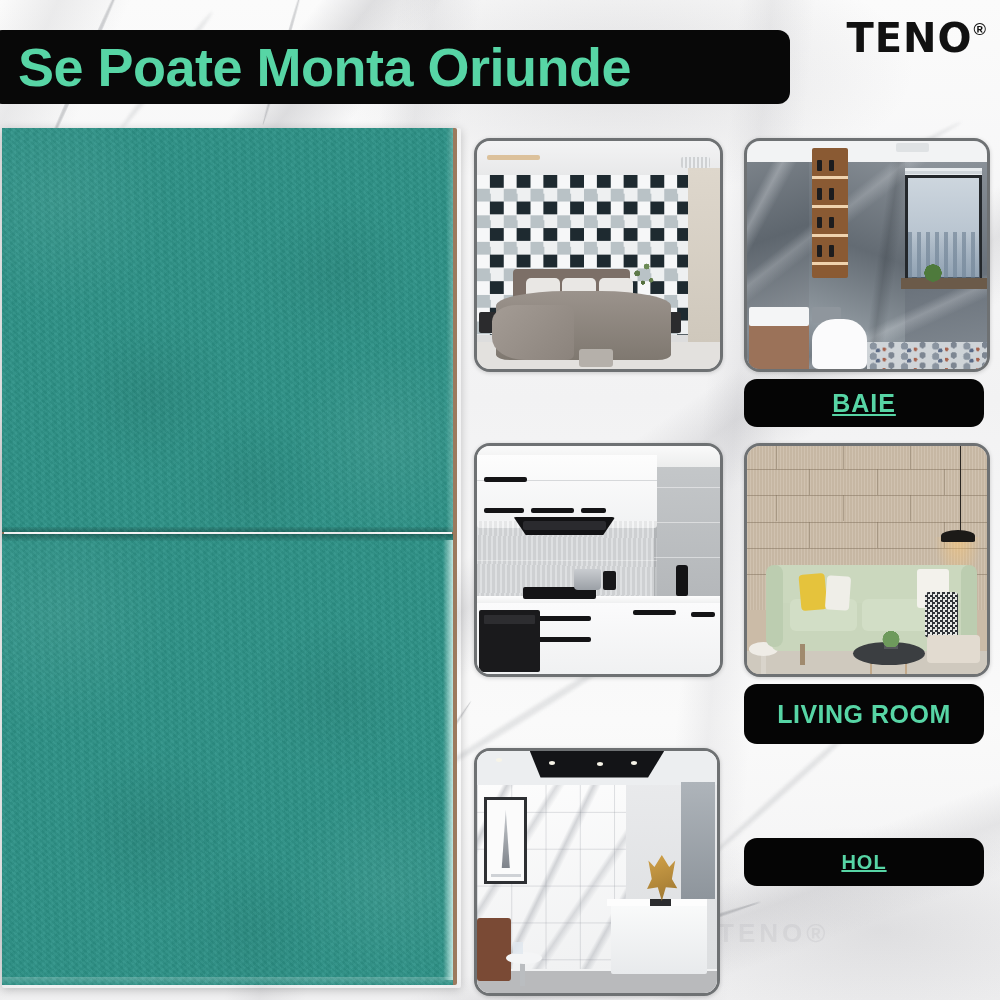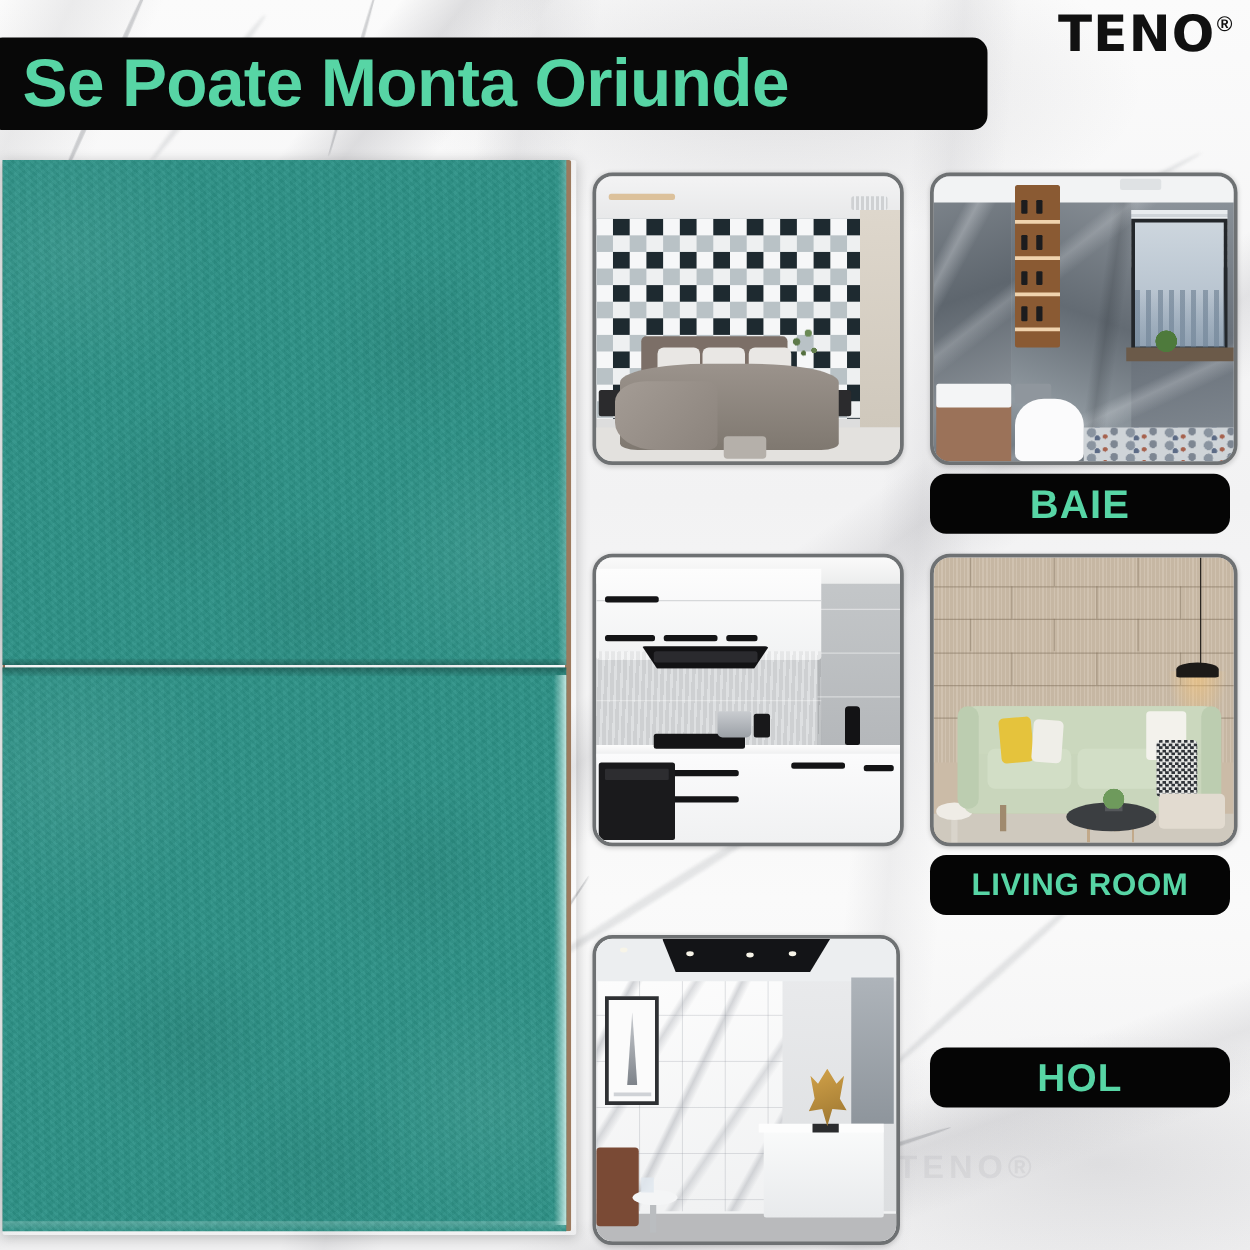--- a/index.html
+++ b/index.html
@@ -42,21 +42,21 @@
   }
   .title-text{
     margin-left:28px;
     font-size:54px;font-weight:700;line-height:1;
     color:#57d5a5;letter-spacing:-0.5px;
     white-space:nowrap;
   }
 
   
   .brand{
-    position:absolute;right:14px;top:8px;
+    position:absolute;right:14px;top:18px;
     display:flex;align-items:flex-start;
   }
   .brand-mark{
     font-size:40px;font-weight:700;line-height:1;
     color:#111;letter-spacing:1px;
     font-family:"DejaVu Sans",sans-serif;
   }
   .brand-reg{font-size:17px;font-weight:700;color:#111;margin-top:2px;margin-left:1px;}
 
   
@@ -370,21 +370,21 @@
       <div class="ba-sill"></div>
       <div class="ba-greens"></div>
       <div class="ba-floor"></div>
       <div class="ba-vanity"></div>
       <div class="ba-sink"></div>
       <div class="ba-cistern"></div>
       <div class="ba-toilet"></div>
     </div>
   </div>
   <div class="pill" style="left:744px;top:379px;width:240px;height:48px;">
-    <span style="font-size:32px;letter-spacing:1px;">BAIE</span>
+    <span style="font-size:25px;letter-spacing:1px;text-decoration:underline;">BAIE</span>
   </div>
 
   <div class="card" style="left:474px;top:443px;width:243px;height:228px;">
     <div class="scene">
       <div class="ki-base"></div>
       <div class="ki-rwall">
         <div class="ki-rwall-l" style="top:22%;"></div>
         <div class="ki-rwall-l" style="top:46%;"></div>
         <div class="ki-rwall-l" style="top:70%;"></div>
       </div>
@@ -457,21 +457,21 @@
       <div class="lr-throw"></div>
       <div class="lr-leg" style="left:22%;"></div>
       <div class="lr-leg" style="left:60%;"></div>
       <div class="lr-side"></div>
       <div class="lr-tablelegs"></div>
       <div class="lr-table"></div>
       <div class="lr-pot"></div>
       <div class="lr-plant"></div>
     </div>
   </div>
-  <div class="pill" style="left:744px;top:684px;width:240px;height:48px;border-radius:13px;">
+  <div class="pill" style="left:744px;top:684px;width:240px;height:60px;border-radius:13px;">
     <span style="font-size:25px;letter-spacing:0.5px;">LIVING ROOM</span>
   </div>
 
   <div class="card" style="left:474px;top:748px;width:240px;height:242px;">
     <div class="scene">
       <div class="hl-base"></div>
       <div class="hl-rwall"></div>
       <div class="hl-wall">
         <div class="hl-grid"></div>
         <div class="hl-veins"></div>
@@ -492,16 +492,16 @@
       <div class="hl-tableleg"></div>
       <div class="hl-table"></div>
       <div class="hl-glass"></div>
       <div class="hl-desk"></div>
       <div class="hl-desk-top"></div>
       <div class="hl-sculptbase"></div>
       <div class="hl-sculpt"></div>
     </div>
   </div>
   <div class="pill" style="left:744px;top:838px;width:240px;height:48px;">
-    <span style="font-size:31px;letter-spacing:1px;">HOL</span>
+    <span style="font-size:20px;letter-spacing:1px;text-decoration:underline;">HOL</span>
   </div>
 
 </div>
 
 </body></html>

